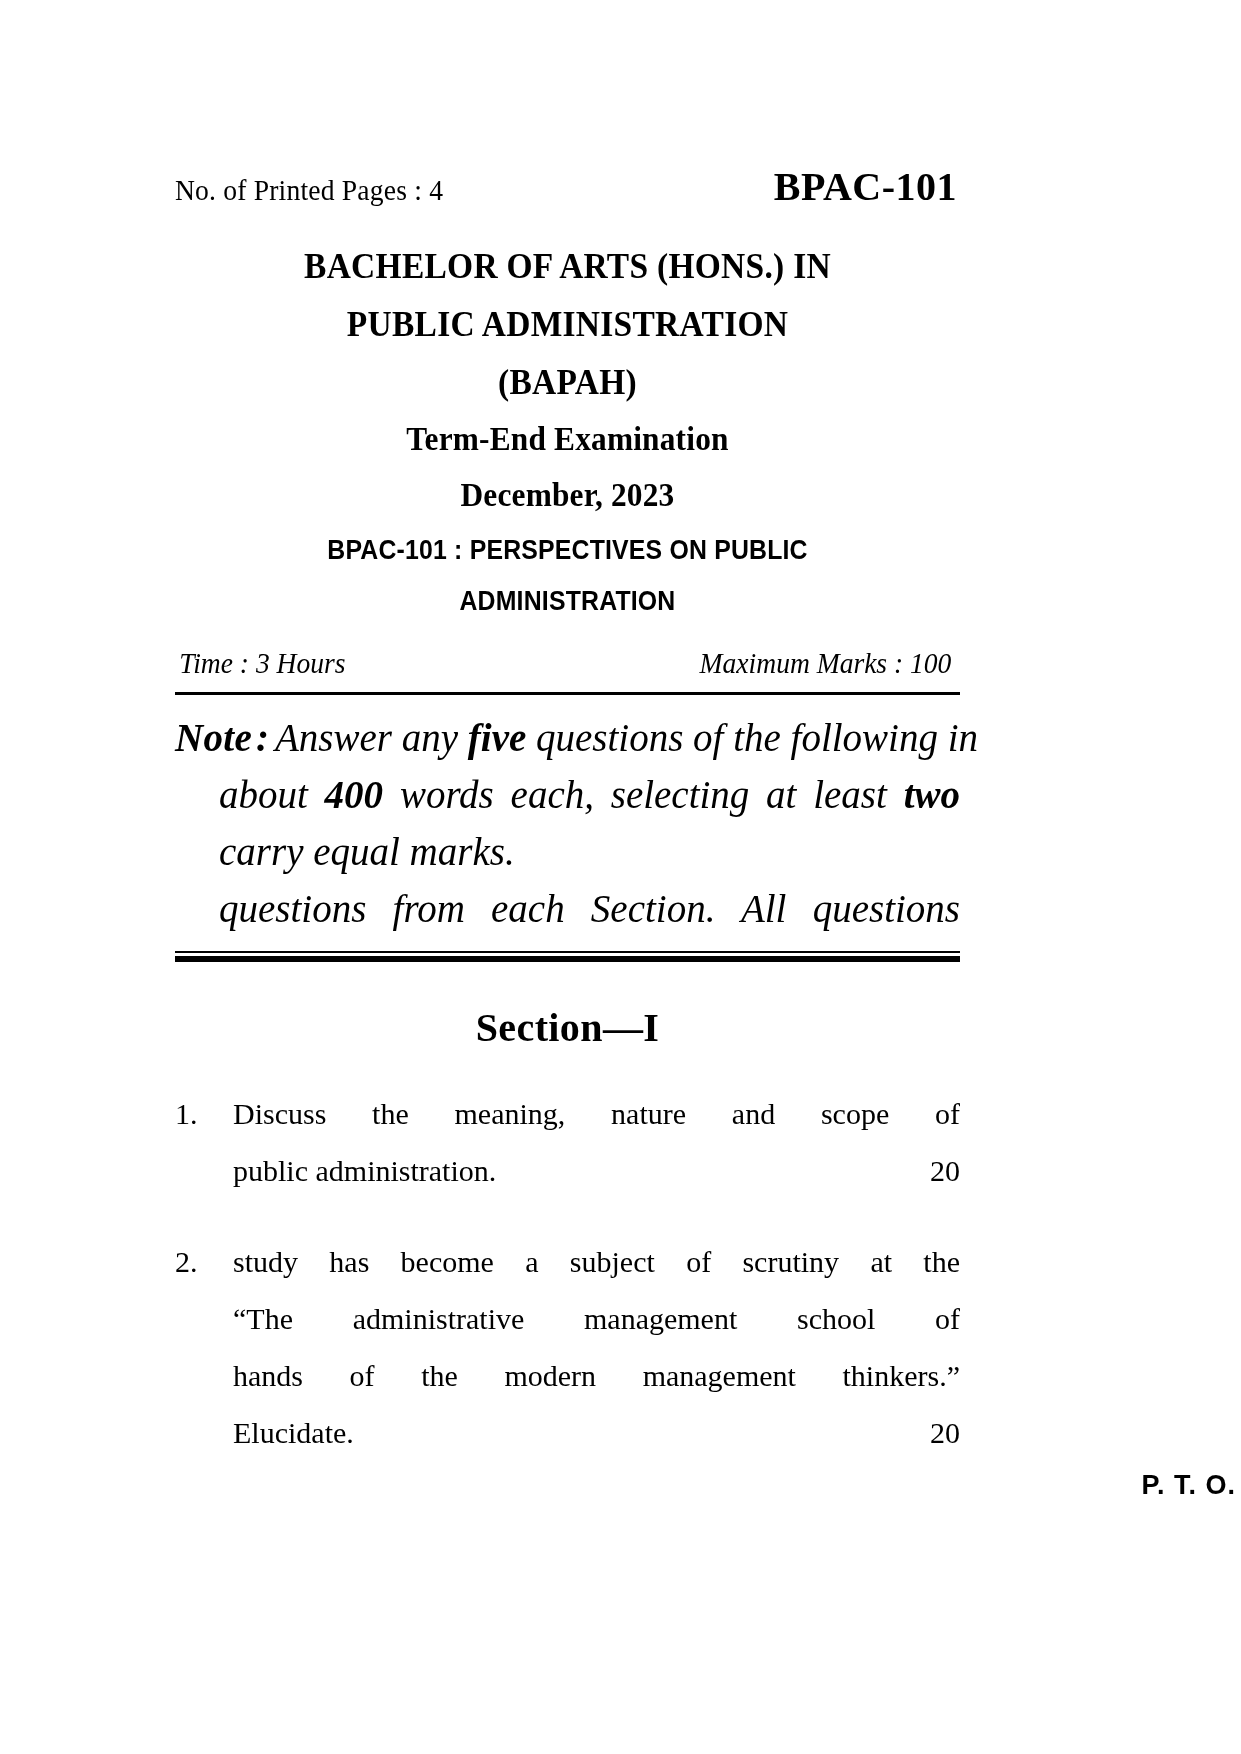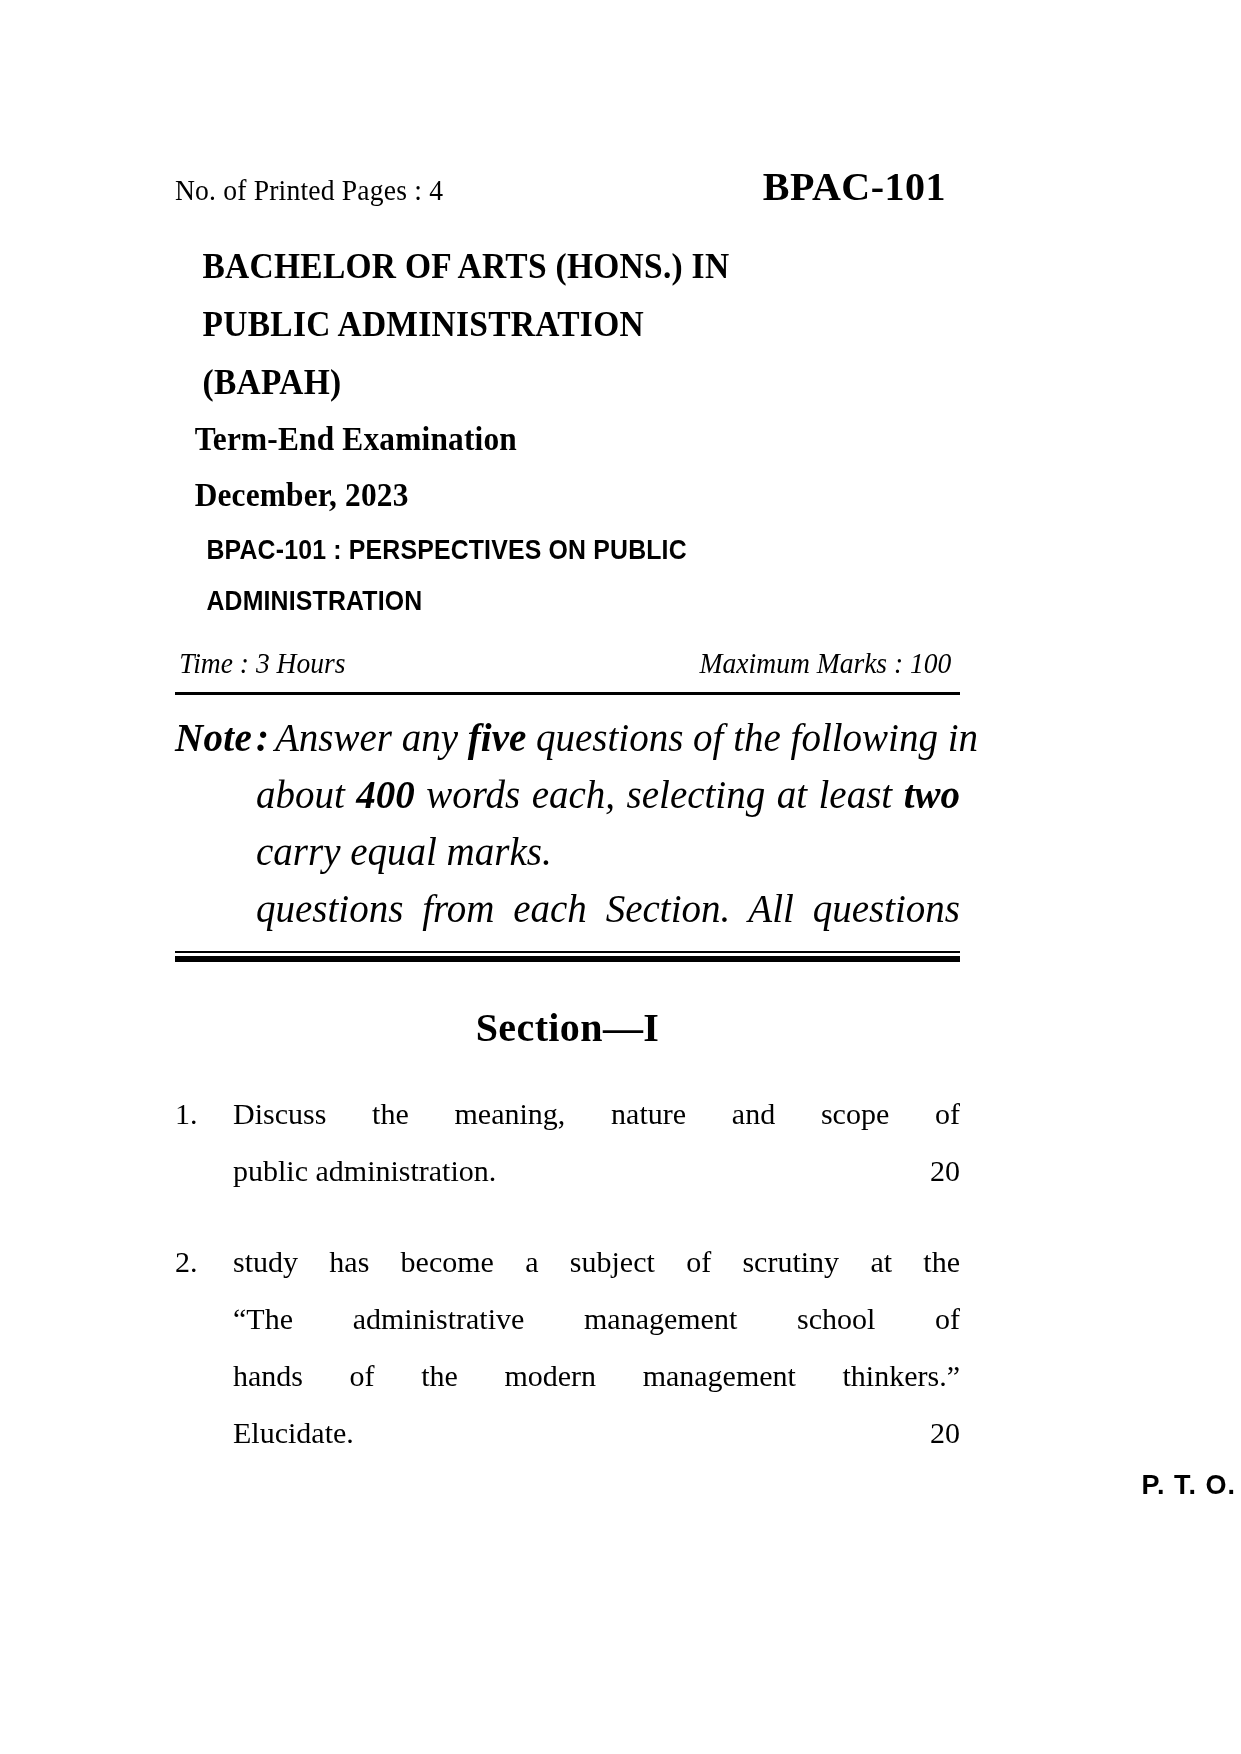--- a/index.html
+++ b/index.html
@@ -44,27 +44,28 @@
     font-size: 30px;
     letter-spacing: 0.2px;
     transform: scaleX(0.92);
     transform-origin: left center;
     white-space: nowrap;
   }
   .course-code {
     font-weight: bold;
     font-size: 40px;
     margin-left: auto;
-    margin-right: 14px;
+    margin-right: 3px;
     letter-spacing: 0.5px;
     white-space: nowrap;
   }
 
   
   .title-block {
+    text-align: center;
     margin-top: 26px;
   }
   .prog-title {
     font-weight: bold;
     font-size: 36px;
     line-height: 58px;
     transform: scaleX(0.93);
     letter-spacing: 0.3px;
   }
   .exam-line {
@@ -140,21 +141,21 @@
   .note-body {
     flex: 1 1 auto;
   }
   .note-line {
     text-align: justify;
     text-align-last: justify;
     line-height: 57px;
     white-space: nowrap;
   }
   .note-cont {
-    margin-left: 81px;
+    margin-left: 44px;
   }
   .note-cont .note-line.last {
     text-align-last: left;
   }
   .note-block b { font-weight: bold; font-style: italic; }
 
   
   .section-heading {
     text-align: center;
     font-weight: bold;

